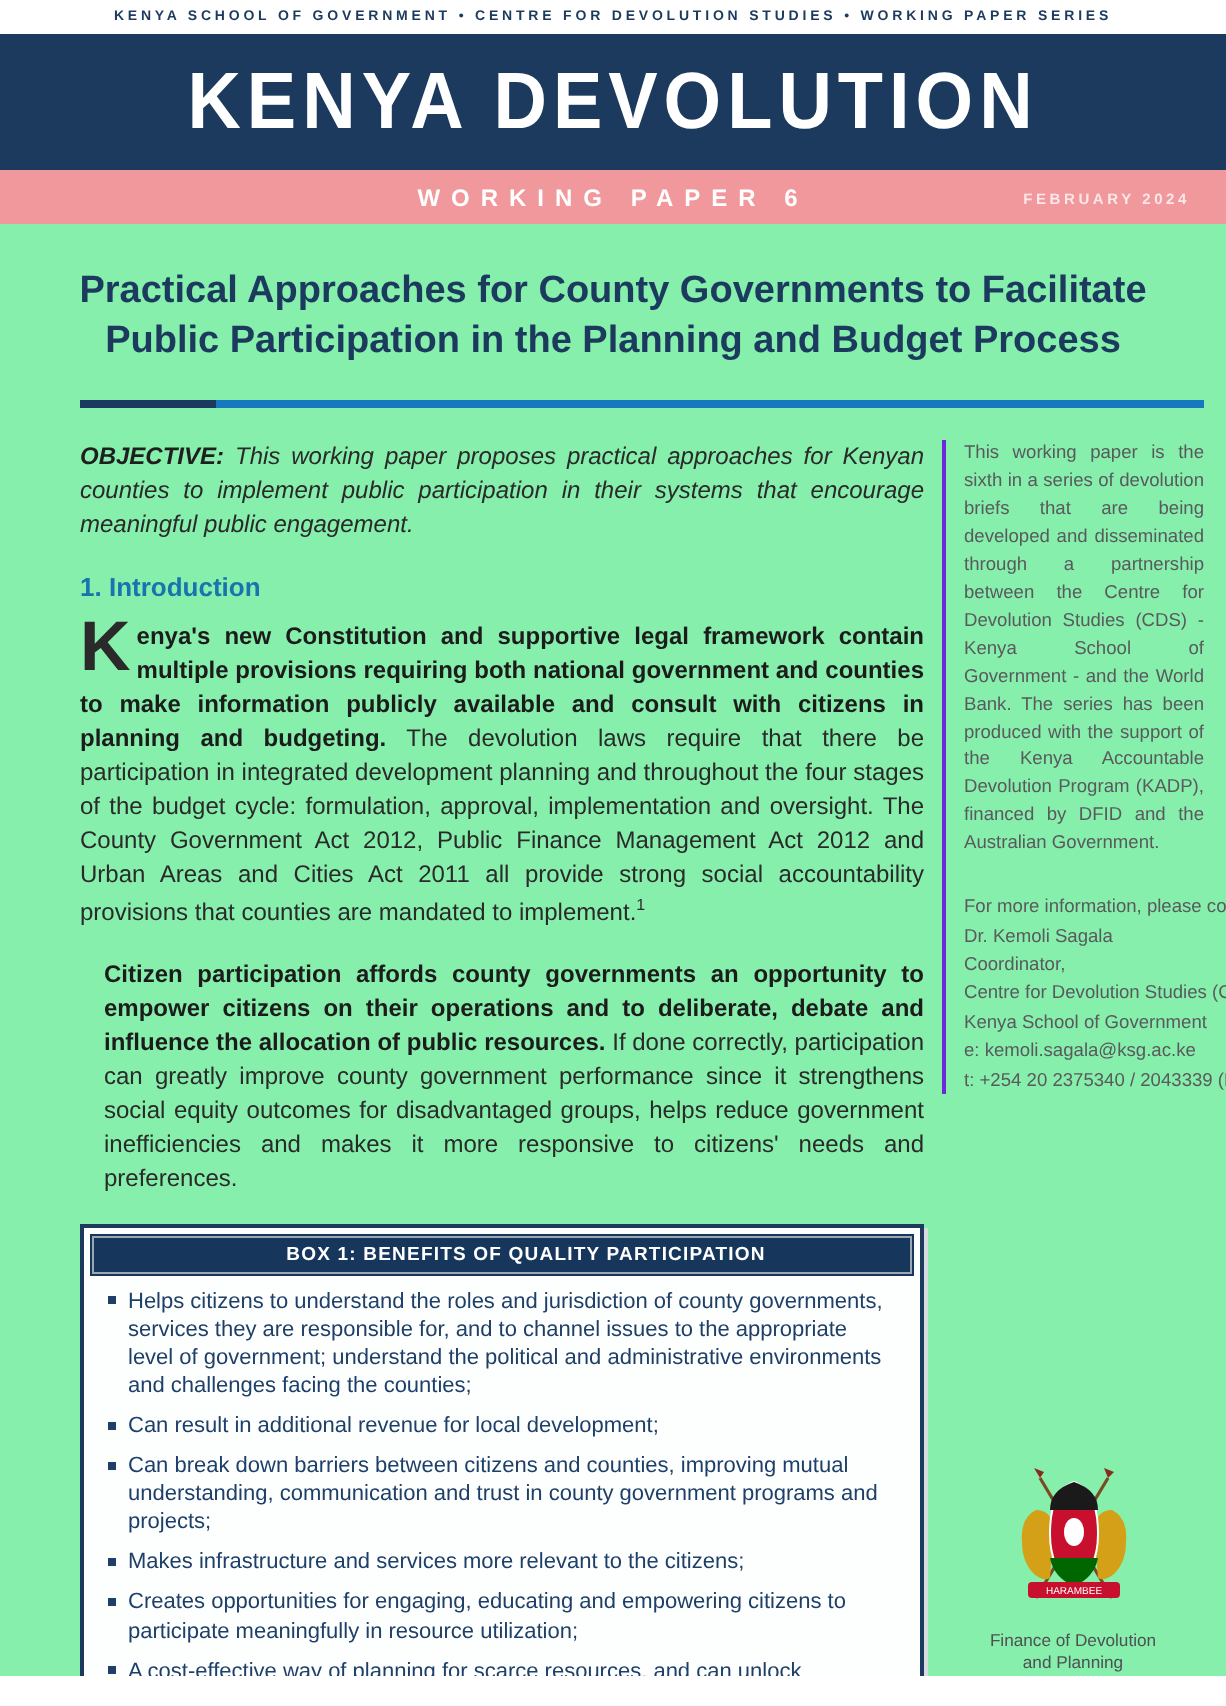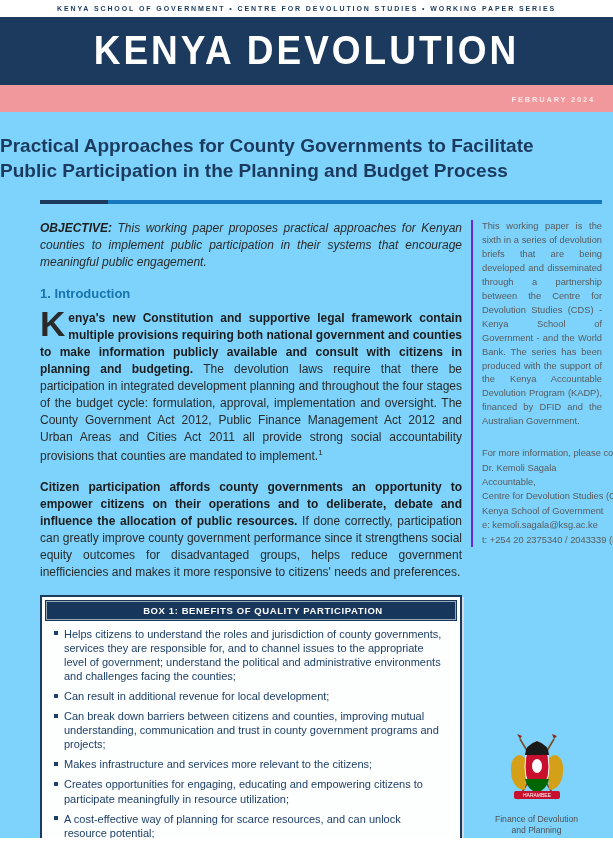--- a/index.html
+++ b/index.html
@@ -2,21 +2,21 @@
 <html><head>
 <meta charset="utf-8">
 <style>
   * { margin: 0; padding: 0; box-sizing: border-box; }
   html, body { background: #ffffff; }
   body { font-family: "Liberation Sans", sans-serif; }
   .page {
     position: relative;
     width: 613px; height: 838px;
     margin: 0 auto;
-    background: #7dd3fc;
+    background: #86efac;
     overflow: hidden;
     color: #262626;
   }
 
   
   .top-strip {
     height: 17px;
     display: flex; align-items: center; justify-content: center;
     background: #ffffff;
   }
@@ -39,21 +39,21 @@
   .pink-band .wp {
     color: #ffffff; font-size: 12px; font-weight: bold; letter-spacing: 5.5px;
   }
   .pink-band .date {
     position: absolute; right: 18px; top: 10px;
     color: #fbe7e8; font-size: 7.5px; font-weight: bold; letter-spacing: 1.8px;
   }
 
   
   .doc-title {
-    margin-top: 21px; 
+    margin-top: 21px; text-align: center;
     color: #1b3a5e; font-size: 19px; font-weight: bold; line-height: 1.32;
   }
   .title-rule {
     display: flex; height: 4px; margin: 17px 11px 0 40px;
   }
   .title-rule .dark { width: 68px; background: #1b3a5e; }
   .title-rule .blue { flex: 1; background: #1779bd; }
 
   
   .columns { display: flex; margin-top: 16px; }
@@ -74,21 +74,21 @@
     margin-top: 9px; font-size: 12px; line-height: 1.42;
     text-align: justify; color: #2a2a2a;
   }
   .body-par b { color: #1c1c1c; }
   .dropcap {
     float: left;
     font-size: 35px; line-height: 28px; font-weight: bold;
     color: #2a2a2a; padding-right: 3px;
   }
   .body-par sup { font-size: 8px; }
-  .par-gap { margin-top: 14px; }
+  .par-gap { margin-top: 14px; margin-left: 12px; }
 
   
   .box1 {
     margin-top: 14px;
     border: 2px solid #1b3a5e;
     background: #fdfefe;
     padding: 0 0 6px 0;
     box-shadow: 2px 2px 0 #d9dcde;
   }
   .box1-header {
@@ -135,20 +135,21 @@
 
 <div class="page">
 
   <div class="top-strip">
     <span>KENYA SCHOOL OF GOVERNMENT • CENTRE FOR DEVOLUTION STUDIES • WORKING PAPER SERIES</span>
   </div>
   <div class="navy-band">
     <h1>KENYA DEVOLUTION</h1>
   </div>
   <div class="pink-band">
+    <span class="wp">WORKING PAPER 6</span>
     <span class="date">FEBRUARY 2024</span>
   </div>
 
   <div class="doc-title">
     <div>Practical Approaches for County Governments to Facilitate</div>
     <div>Public Participation in the Planning and Budget Process</div>
   </div>
   <div class="title-rule">
     <div class="dark"></div>
     <div class="blue"></div>
@@ -183,21 +184,21 @@
       </div>
 
     </div>
 
     <div class="side-col">
       <div class="side-top">
         <p class="side-about">This working paper is the sixth in a series of devolution briefs that are being developed and disseminated through a partnership between the Centre for Devolution Studies (CDS) - Kenya School of Government - and the World Bank. The series has been produced with the support of the Kenya Accountable Devolution Program (KADP), financed by DFID and the Australian Government.</p>
         <div class="side-contact">
           <div>For more information, please contact:</div>
           <div>Dr. Kemoli Sagala</div>
-          <div>Accountable,</div>
+          <div>Coordinator,</div>
           <div>Centre for Devolution Studies (CDS),</div>
           <div>Kenya School of Government</div>
           <div>e: kemoli.sagala@ksg.ac.ke</div>
           <div>t: +254 20 2375340 / 2043339 (Ext. 176)</div>
         </div>
       </div>
 
       <div class="side-logos">
         
         <svg width="66" height="74" viewBox="0 0 66 74">

